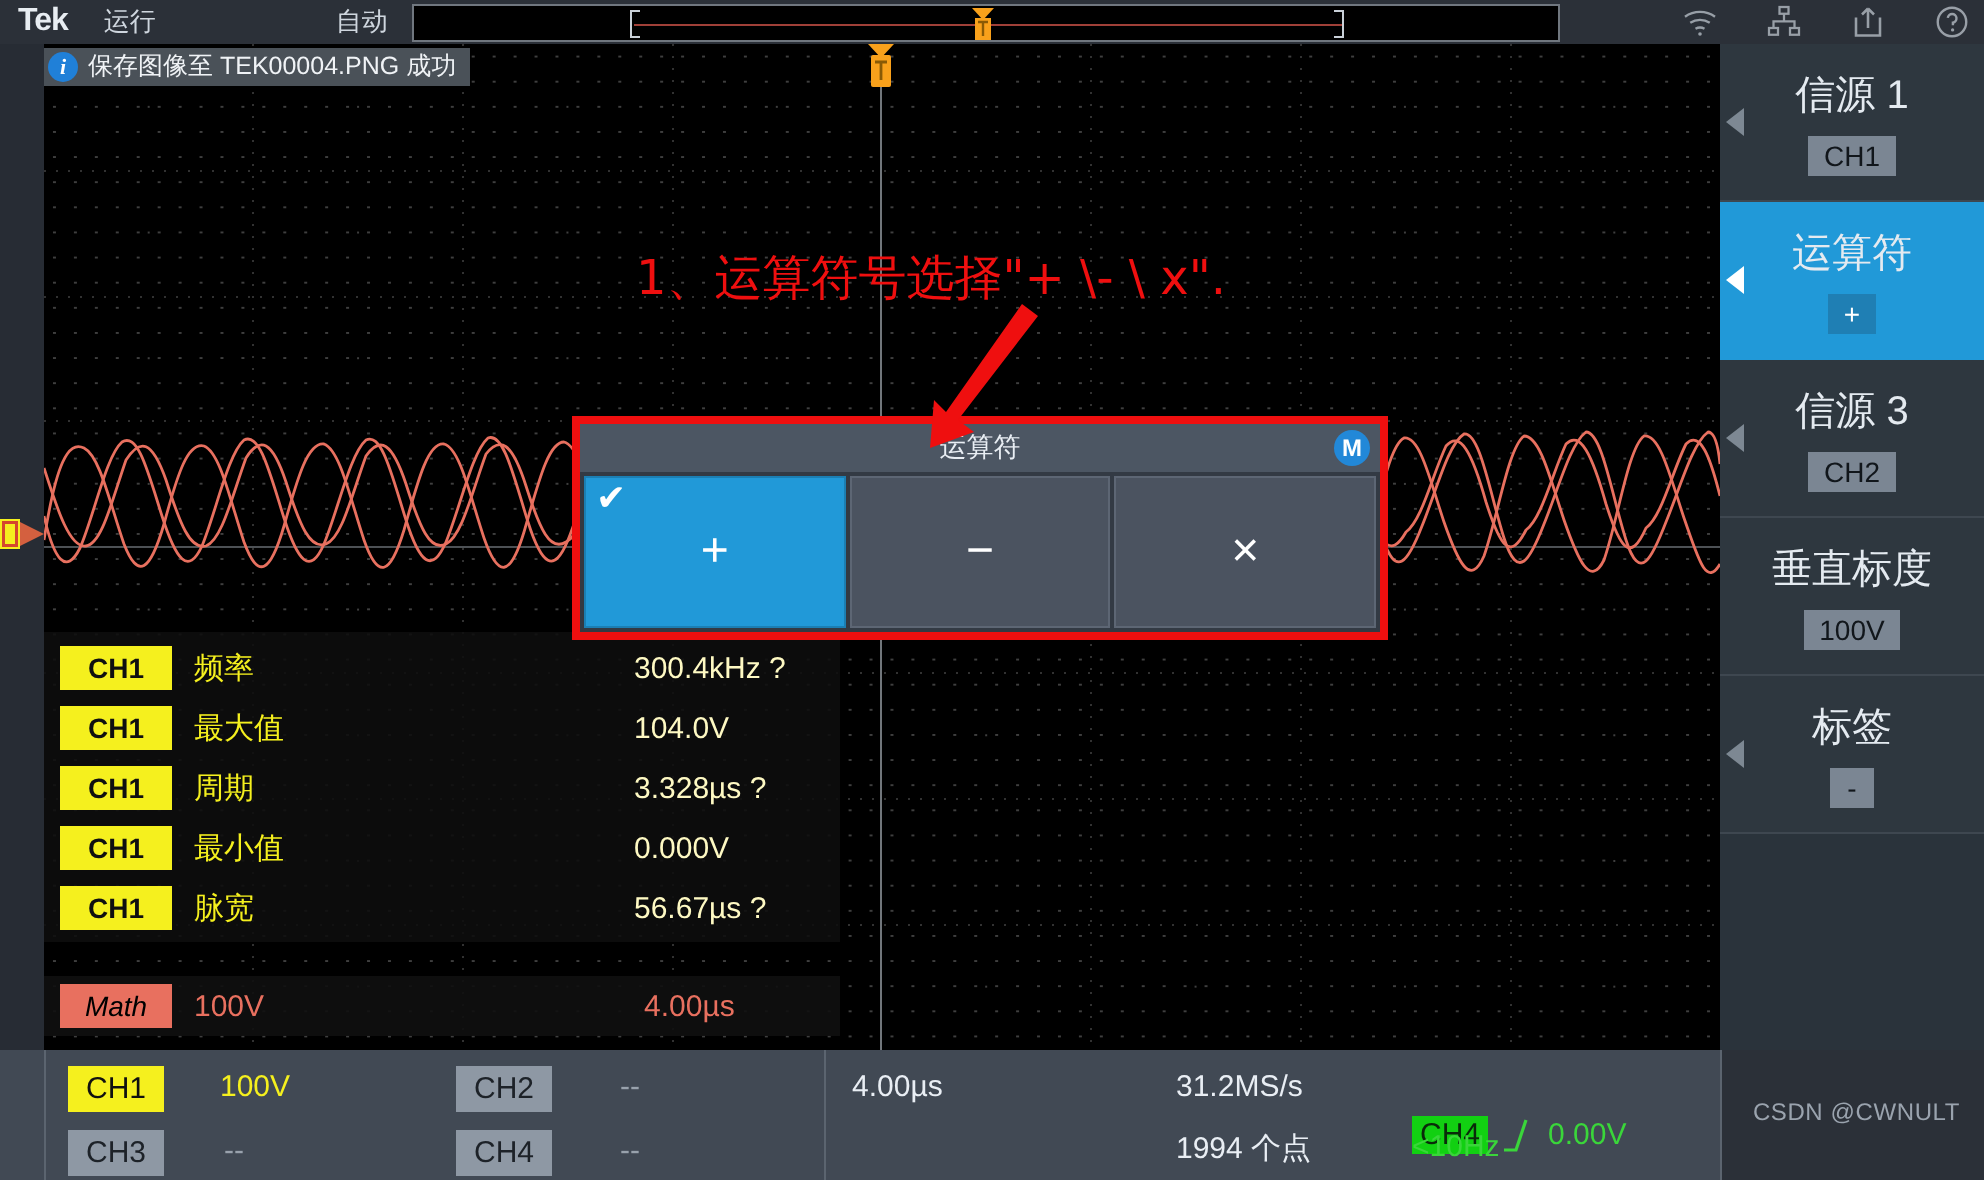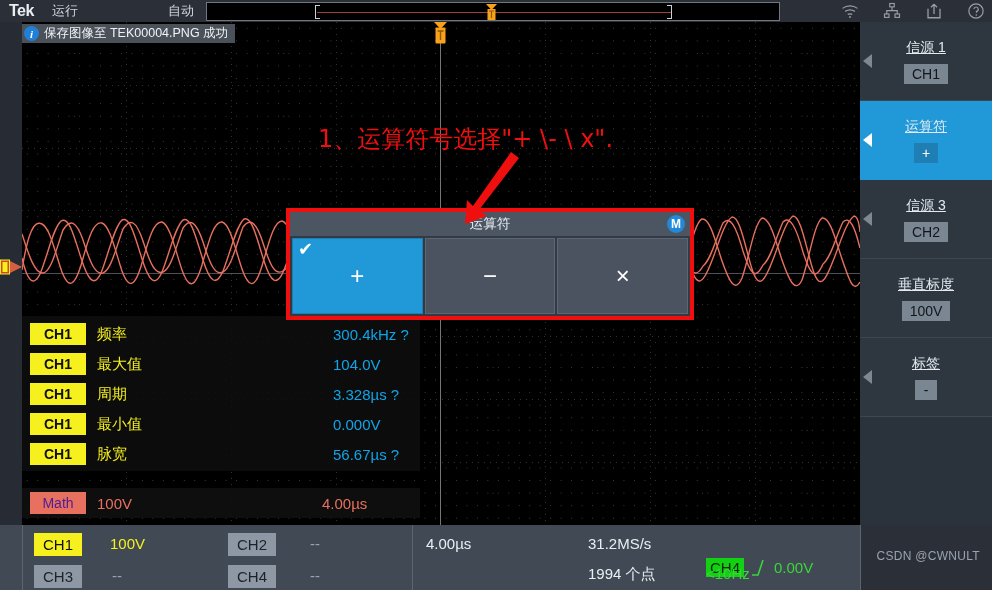--- a/index.html
+++ b/index.html
@@ -105,30 +105,30 @@
     position: absolute; left: 22px; top: 316px; width: 398px;
     background: rgba(14,14,14,.88); padding: 3px 0 2px 0; z-index: 20;
   }
   .meas-row { display: flex; align-items: center; height: 30px; padding-left: 8px; }
   .chip {
     width: 56px; height: 22px; background: #f5f01e; color: #101010;
     font-size: 14px; font-weight: bold; display: flex;
     align-items: center; justify-content: center; flex: 0 0 auto;
   }
   .meas-label { color: #f5f01e; font-size: 15px; margin-left: 11px; }
-  .meas-value { color: #0ea5e9; font-size: 15px; position: absolute; left: 311px; }
+  .meas-value { color: #fef9c3; font-size: 15px; position: absolute; left: 295px; }
   .meas-row { position: relative; }
   #math-bar {
     position: absolute; left: 22px; top: 488px; width: 398px; height: 30px;
     background: rgba(16,16,16,.9); display: flex; align-items: center;
     padding-left: 8px; z-index: 20;
   }
   #math-chip {
-    width: 56px; height: 22px; background: #e8705f; color: #4c1d95;
-    font-size: 14px; display: flex; align-items: center; justify-content: center;
+    width: 56px; height: 22px; background: #e8705f; color: #000000;
+    font-size: 14px; display: flex; align-items: center; justify-content: center; font-style: italic;
   }
   .math-txt { color: #e8705f; font-size: 15px; }
   #math-scale { margin-left: 11px; }
   #math-time { position: absolute; left: 300px; }
 
   
   #annot-text {
     position: absolute; left: 318px; top: 123px; z-index: 55;
     color: #ef0f0f; font-size: 24px; white-space: nowrap;
     font-family: "DejaVu Sans", sans-serif;
@@ -175,21 +175,21 @@
   #sidebar-title {
     height: 24px; background: #49525d; color: #eef2f6; font-size: 14px;
     display: flex; align-items: center; justify-content: center;
   }
   .side-item {
     position: relative; background: #2e373f; border-bottom: 1px solid #3e4750;
     display: flex; flex-direction: column; align-items: center;
     justify-content: center; gap: 7px; height: 79px;
   }
   .side-item.active { background: #2199d8; border-bottom-color: #2199d8; }
-  .side-label { color: #e4eaf0; font-size: 14px; text-decoration: underline; }
+  .side-label { color: #e4eaf0; font-size: 20px; }
   .side-value {
     background: #7b8693; color: #11161b; font-size: 14px;
     padding: 2px 8px; min-width: 22px; text-align: center;
   }
   .side-item.active .side-value { background: #1f7fb4; color: #ffffff; }
   .side-caret {
     position: absolute; left: 3px; top: 50%; transform: translateY(-50%);
     width: 0; height: 0; border-top: 7px solid transparent;
     border-bottom: 7px solid transparent; border-right: 9px solid #7d8893;
   }

